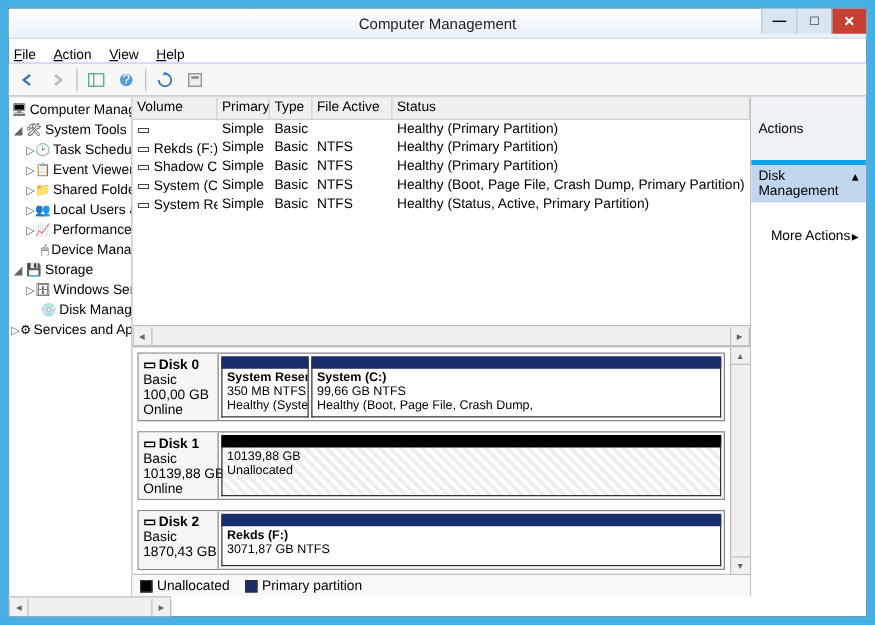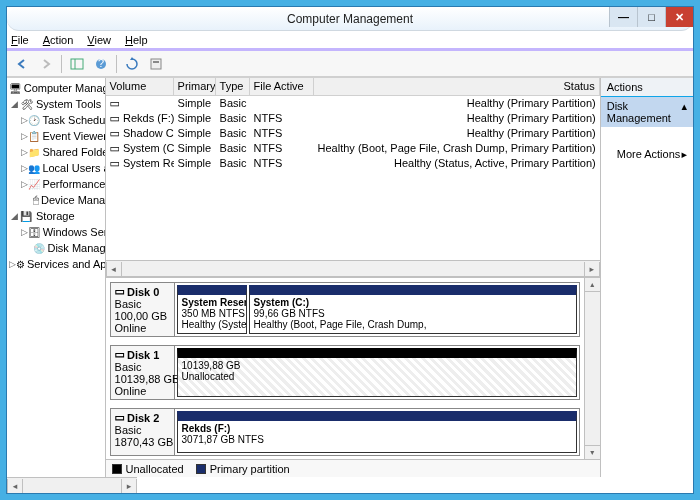--- a/index.html
+++ b/index.html
@@ -1,66 +1,66 @@
 <!DOCTYPE html>
 <html><head>
 <meta charset="utf-8">
 <style>
 * { box-sizing: border-box; margin: 0; padding: 0; font-family: "Segoe UI", Tahoma, sans-serif; font-size: 11px; }
 body { background: #46b0e4; padding: 6px; }
 .window { background: #fff; border: 1px solid #2a7ab0; width: 688px; height: 488px; display: flex; flex-direction: column; }
-.titlebar { background: linear-gradient(#fff,#e8f2fb); height: 24px; display: flex; align-items: center; position: relative; border-bottom: 1px solid #cfd8e0; border-radius: 12px; }
+.titlebar { background: linear-gradient(#fff,#e8f2fb); height: 24px; display: flex; align-items: center; position: relative; border-bottom: 1px solid #cfd8e0; }
 .title { position: absolute; left: 50%; transform: translateX(-50%); font-size: 12px; color: #222; }
 .winbtns { position: absolute; right: 0; top: 0; display: flex; }
 .winbtn { width: 28px; height: 20px; display: flex; align-items: center; justify-content: center; border-left: 1px solid #b8c4cf; font-size: 11px; font-weight: bold; cursor: pointer; }
 .winbtn.min { background: #d9e6f2; }
 .winbtn.max { background: #d9e6f2; }
 .winbtn.close { background: #c84031; color: #fff; }
-.menubar { height: 20px; display: flex; align-items: center; padding: 0 4px; gap: 14px; border-bottom: 3px solid #c4b5fd; }
+.menubar { height: 20px; display: flex; align-items: flex-end; padding: 0 4px; gap: 14px; border-bottom: 1px solid #c4b5fd; }
 .menubar span { cursor: pointer; }
 .menubar span u { text-decoration: underline; }
 .toolbar { height: 26px; display: flex; align-items: center; padding: 0 4px; gap: 2px; border-bottom: 1px solid #d0d0d0; background: #f7f7f7; }
 .tbtn { width: 22px; height: 22px; display: flex; align-items: center; justify-content: center; border: 1px solid transparent; cursor: pointer; }
 .tsep { width: 1px; height: 18px; background: #c0c0c0; margin: 0 2px; }
 .mainrow { flex: 1; display: flex; overflow: hidden; border-top: 1px solid #d0d0d0; }
 .tree { width: 130px; border-right: 1px solid #c0c0c0; overflow: hidden; padding: 2px 0; background: #fff; }
 .tree-item { display: flex; align-items: center; height: 16px; white-space: nowrap; cursor: pointer; }
 .tree-item .tw { width: 11px; text-align: center; color: #666; font-size: 9px; }
 .tree-item .ic { width: 14px; height: 14px; margin-right: 2px; display: inline-flex; align-items: center; justify-content: center; font-size: 10px; }
 .indent0 { padding-left: 2px; }
 .indent1 { padding-left: 14px; }
 .indent2 { padding-left: 26px; }
 .middle { flex: 1; display: flex; flex-direction: column; border-right: 1px solid #c0c0c0; }
 .vollist { height: 200px; display: flex; flex-direction: column; border-bottom: 2px solid #c0c0c0; overflow: hidden; }
 .volhdr { display: flex; background: #f0f0f0; border-bottom: 1px solid #d0d0d0; height: 18px; }
 .volhdr div { border-right: 1px solid #d0d0d0; padding: 2px 4px; font-weight: normal; cursor: pointer; white-space: nowrap; overflow: hidden; }
 .volrow { display: flex; height: 15px; }
 .volrow div { padding: 1px 4px; white-space: nowrap; overflow: hidden; }
-.c-vol { width: 68px; } .c-lay { width: 42px; } .c-typ { width: 34px; } .c-fs { width: 64px; } .c-st { flex: 1; text-align: right; }
+.c-vol { width: 68px; } .c-lay { width: 42px; } .c-typ { width: 34px; } .c-fs { width: 64px; } .c-st { flex: 1; }
 .volbot { height: 16px; border-top: 1px solid #c0c0c0; display: flex; align-items: center; background: #f0f0f0; }
 .sbtn { width: 16px; height: 14px; border-left: 1px solid #c0c0c0; border-right: 1px solid #c0c0c0; display: flex; align-items: center; justify-content: center; font-size: 9px; color: #666; cursor: pointer; }
 .disks { flex: 1; display: flex; overflow: hidden; }
 .disks-inner { flex: 1; overflow: hidden; }
 .diskrow { border: 1px solid #888; margin: 4px 4px 8px 4px; display: flex; background: #fff; }
 .diskinfo { width: 64px; border-right: 1px solid #888; padding: 2px 4px; background: #f6f6f6; }
 .diskinfo .dn { font-weight: bold; display: flex; align-items: center; gap: 2px; }
 .diskinfo div { white-space: nowrap; }
 .diskparts { flex: 1; display: flex; padding: 2px; gap: 2px; position: relative; }
 .part { border: 1px solid #333; border-top: 10px solid #1a2d6b; padding: 2px 4px; overflow: hidden; background: #fff; min-height: 42px; }
 .part.unalloc { border-top: 10px solid #000; background: repeating-linear-gradient(45deg,#eee,#eee 3px,#fff 3px,#fff 6px); }
 .part .pn { font-weight: bold; white-space: nowrap; }
 .part div { white-space: nowrap; font-size: 10px; }
 .vscroll { width: 16px; background: #f0f0f0; border-left: 1px solid #c0c0c0; position: relative; }
 .vscroll .up, .vscroll .dn { height: 14px; display: flex; align-items: center; justify-content: center; font-size: 8px; color: #666; border-bottom: 1px solid #c0c0c0; cursor: pointer; }
 .vscroll .dn { position: absolute; bottom: 0; width: 100%; border-top: 1px solid #c0c0c0; border-bottom: none; }
 .legend { height: 18px; border-top: 1px solid #c0c0c0; display: flex; align-items: center; gap: 12px; padding: 0 6px; background: #f8f8f8; }
 .lg { display: flex; align-items: center; gap: 4px; }
 .lgb { width: 10px; height: 10px; border: 1px solid #333; }
 .actions { width: 122px; background: #fff; display: flex; flex-direction: column; }
-.actions-hdr { background: #eef2f6; padding: 3px 6px; font-weight: normal; border-bottom: 1px solid #0ea5e9; }
+.actions-hdr { background: #eef2f6; padding: 19px 6px; font-weight: normal; border-bottom: 4px solid #0ea5e9; }
 .actions-sel { background: #c2d7ef; padding: 3px 6px; display: flex; justify-content: space-between; cursor: pointer; }
 .actions-item { padding: 21px 6px 3px 16px; display: flex; justify-content: space-between; cursor: pointer; }
 .botscroll { height: 16px; border-top: 1px solid #c0c0c0; display: flex; align-items: center; background: #f0f0f0; }
 svg { display: block; }
 </style>
 </head>
 <body>
 
 <div class="window">
 

